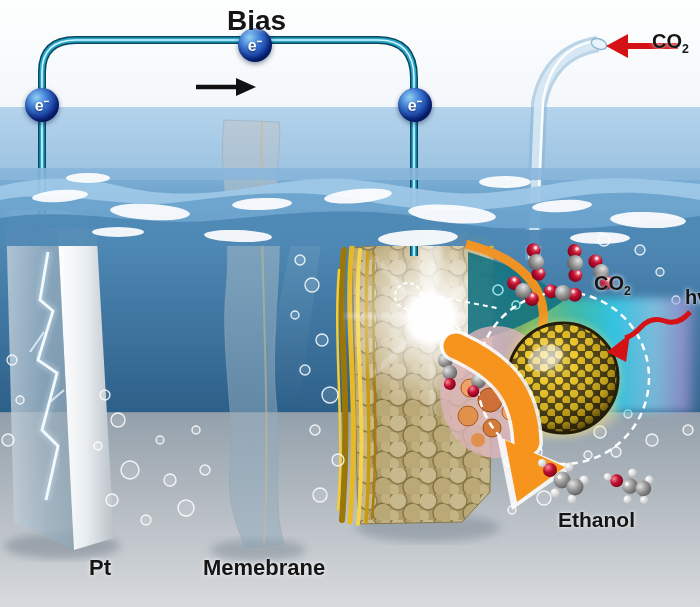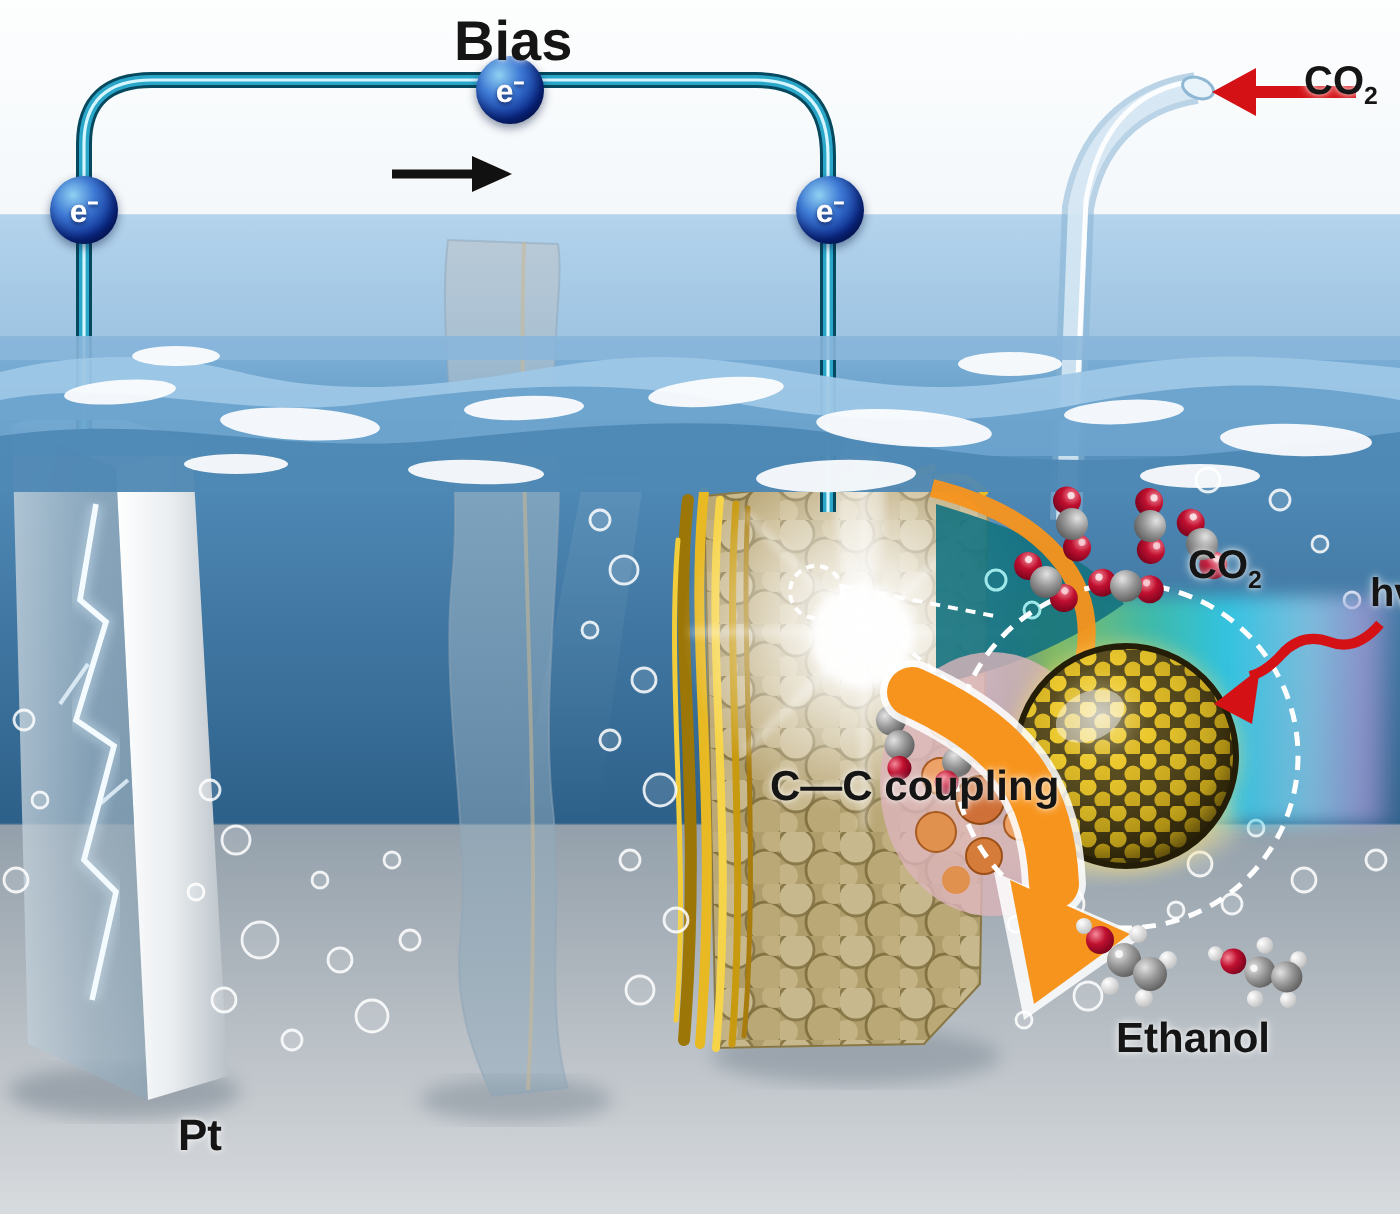--- a/index.html
+++ b/index.html
@@ -337,19 +337,19 @@
     </div>
 
 <div class="lbl" style="left:227px;top:5px;font-size:28px">Bias</div>
 
 <div class="lbl italic" style="left:652px;top:30px;font-size:20px"><span>CO</span><sub>2</sub></div>
 
 <div class="lbl italic" style="left:594px;top:272px;font-size:20px"><span>CO</span><sub>2</sub></div>
 
 <div class="lbl italic" style="left:685px;top:286px;font-size:20px">hν</div>
 
-<div class="lbl italic" style="left:385px;top:382px;font-size:21px">C—C coupling</div>
 
 <div class="lbl italic" style="left:558px;top:508px;font-size:21px">Ethanol</div>
 
 <div class="lbl" style="left:89px;top:555px;font-size:22px">Pt</div>
+<div class="lbl" style="left:203px;top:555px;font-size:22px">Memebrane</div>
 
 </div>
 
 </body></html>

